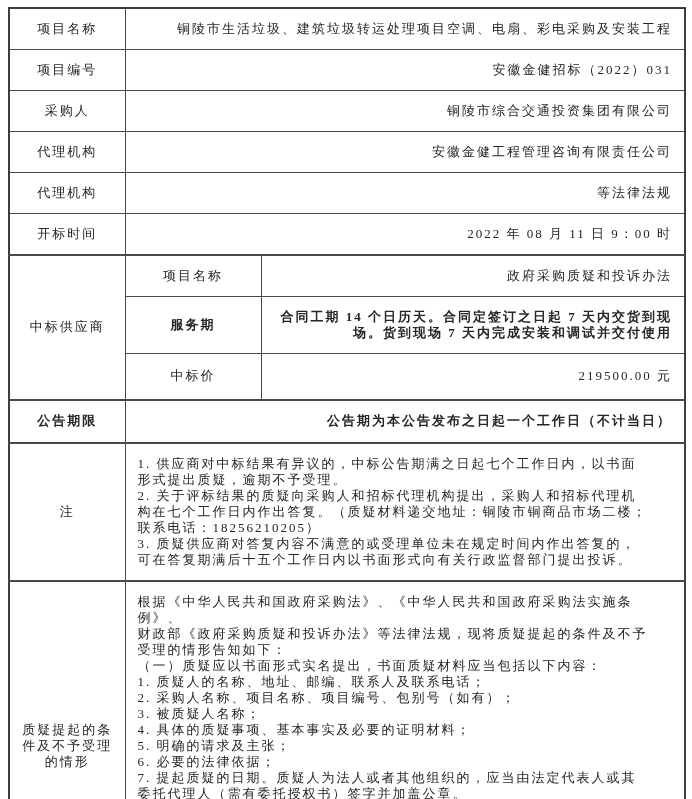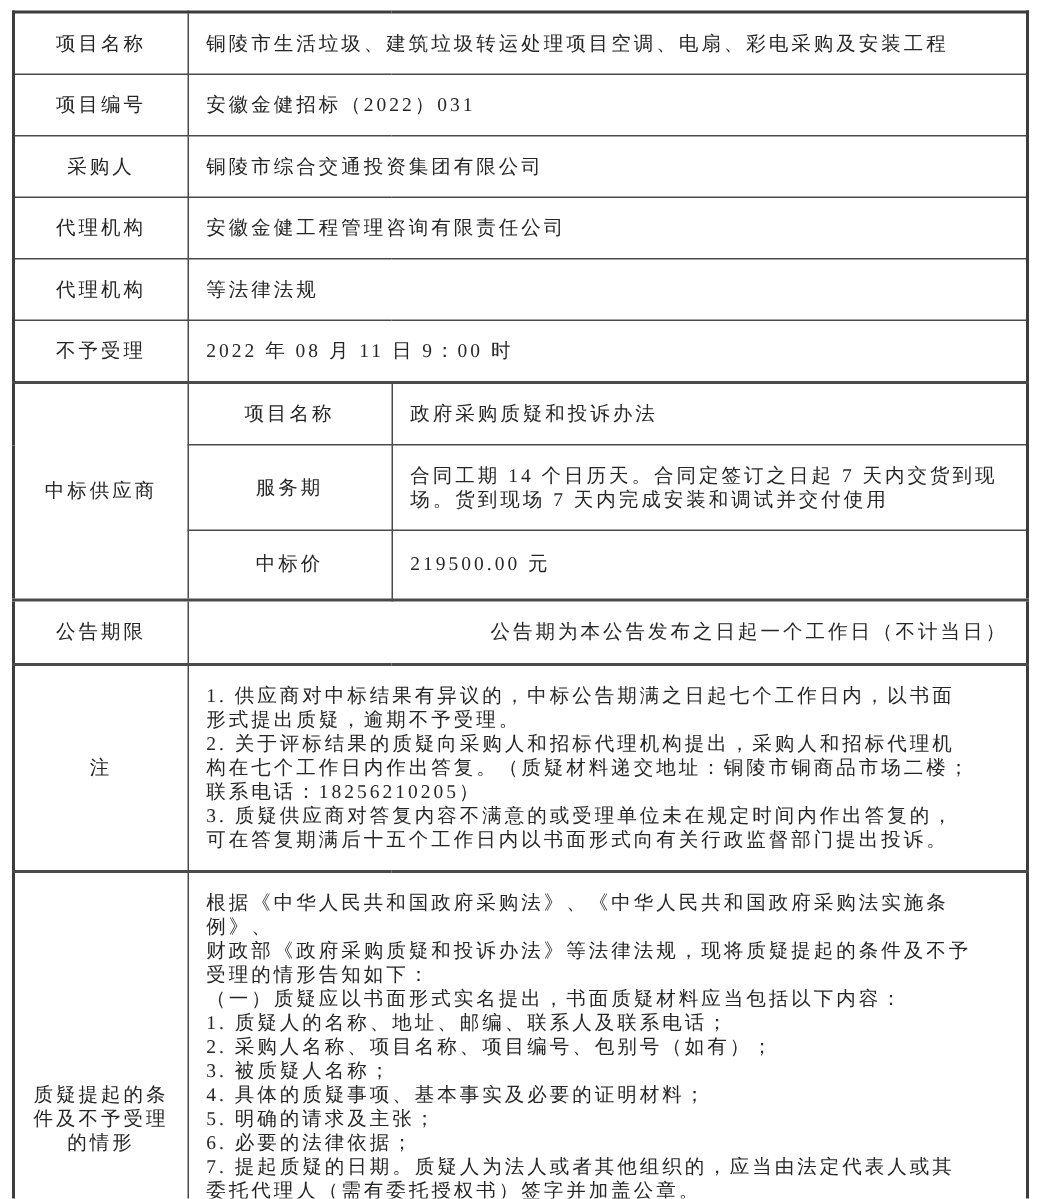--- a/index.html
+++ b/index.html
@@ -23,39 +23,39 @@
     line-height:16px;
     vertical-align:middle;
     overflow:hidden;
     padding:12px;
   }
   td.lbl{
     text-align:center;
     padding:0 8px;
   }
   td.val{
-    text-align:left;
+    text-align:right;
     padding:1px 6px;
     white-space:pre-line;
   }
   td.val-left{
     text-align:right;
     padding:1px 4px;
   }
   td.body{
     text-align:left;
     padding:1px 4px;
     white-space:pre-line;
     vertical-align:middle;
   }
   tr.sec > td{border-top-width:2px;}
   
   tr.h37{height:37px;}
   tr.h36{height:36px;}
-  tr.h43{height:43px;}
+  tr.h43{height:43px;font-weight:bold;}
   tr.h35{height:46px;}
   tr.h114{height:114px;}
   tr.h292{height:292px;}
 </style>
 </head>
 <body>
 
 <div class="page">
   <table class="doc">
     <colgroup>
@@ -78,21 +78,21 @@
       </tr>
       <tr class="h37">
         <td class="lbl">代理机构</td>
         <td class="val" colspan="2">安徽金健工程管理咨询有限责任公司</td>
       </tr>
       <tr class="h36">
         <td class="lbl">代理机构</td>
         <td class="val" colspan="2">等法律法规</td>
       </tr>
       <tr class="h36">
-        <td class="lbl">不予受理</td>
+        <td class="lbl">开标时间</td>
         <td class="val" colspan="2">2022 年 08 月 11 日 9：00 时</td>
       </tr>
       <tr class="h36 sec">
         <td class="lbl" rowspan="3">中标供应商</td>
         <td class="lbl">项目名称</td>
         <td class="val">政府采购质疑和投诉办法</td>
       </tr>
       <tr class="h43">
         <td class="lbl">服务期</td>
         <td class="val">合同工期 14 个日历天。合同定签订之日起 7 天内交货到现

